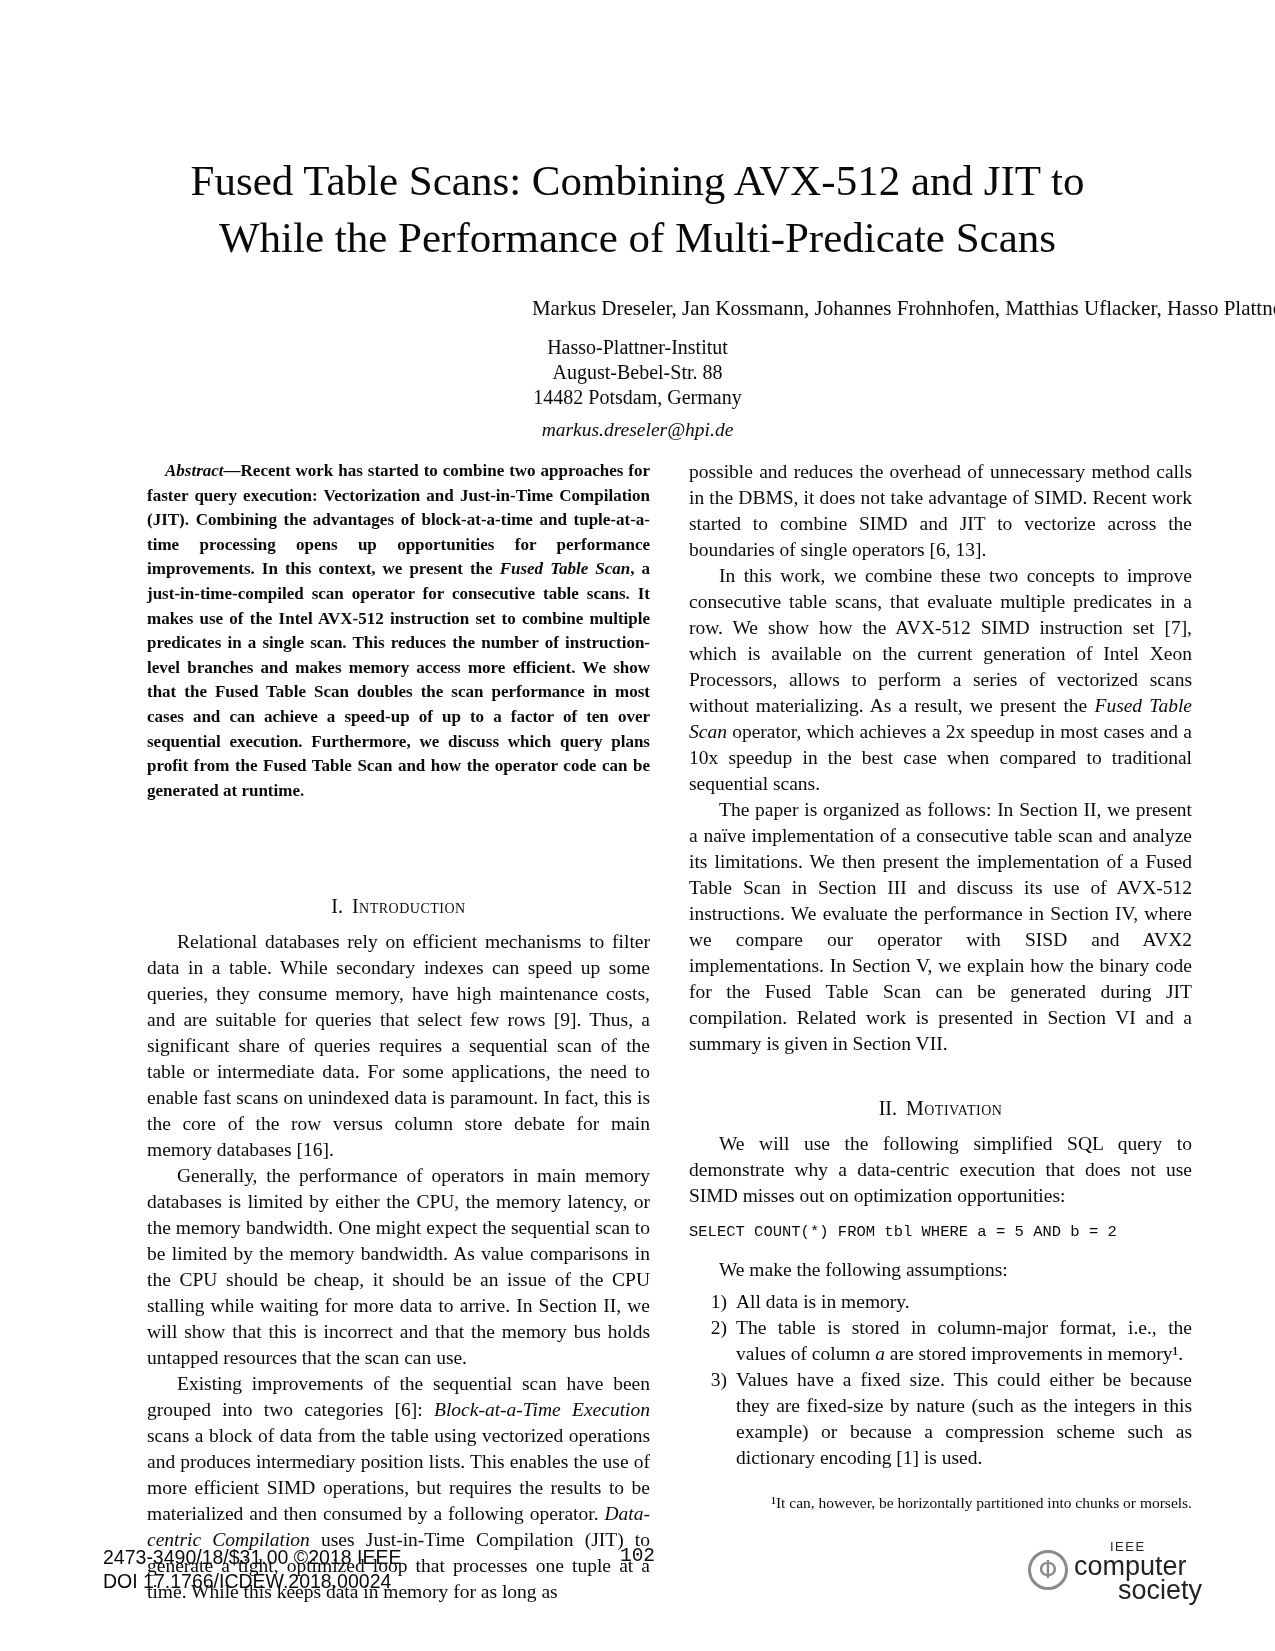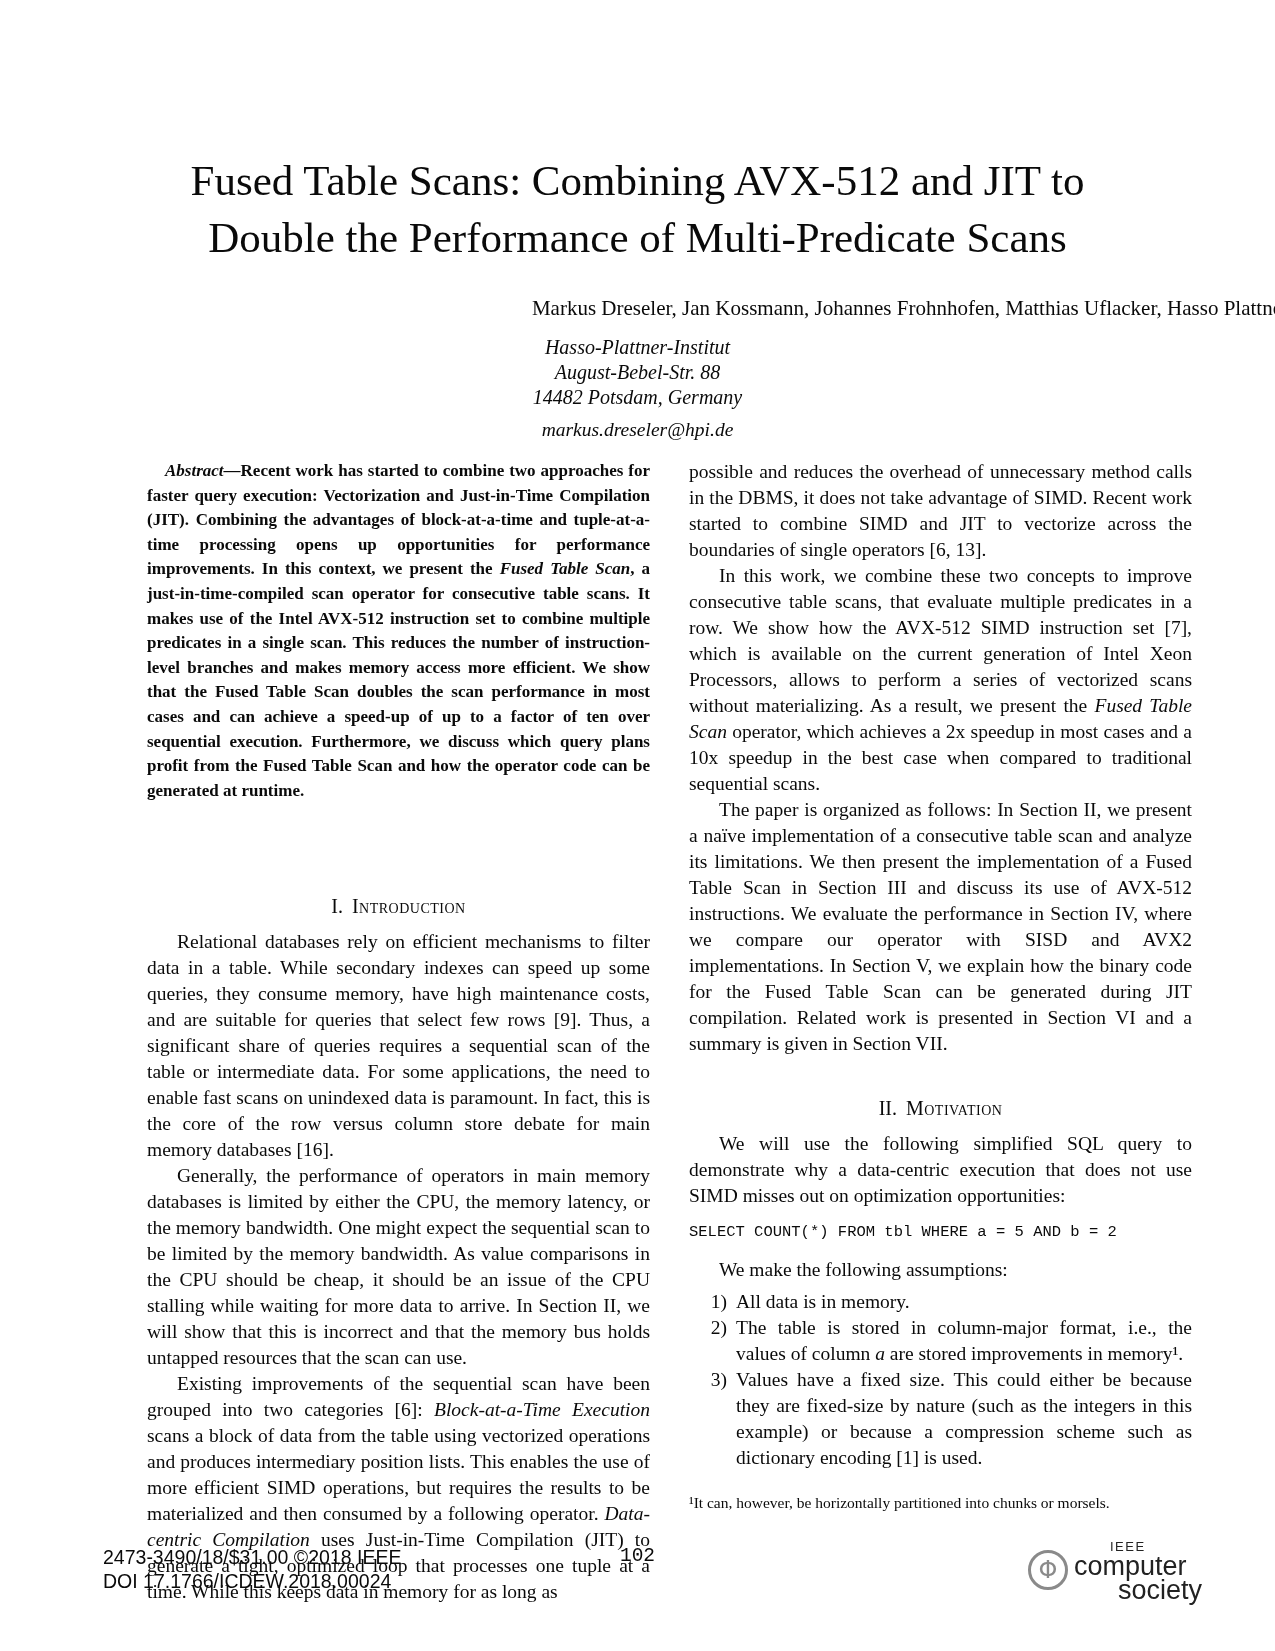--- a/index.html
+++ b/index.html
@@ -33,21 +33,20 @@
   .authors {
     position: absolute;
     top: 296px; left: 14px; width: 100%;
     text-align: right;
     font-size: 21px;
   }
   .affiliation {
     position: absolute;
     top: 335px; left: 0; width: 100%;
     text-align: center;
-    font-style: italic;
     font-size: 20px;
     line-height: 25px;
   }
   .email {
     position: absolute;
     top: 419px; left: 0; width: 100%;
     text-align: center;
     font-style: italic;
     font-size: 19.5px;
   }
@@ -97,21 +96,21 @@
   .assump-marker {
     width: 38px; min-width: 38px;
     text-align: right;
     margin-right: 9px;
   }
   .assump-text { flex: 1; text-align: justify; }
   .footnote {
     margin-top: 22px;
     font-size: 15.5px;
     line-height: 20px;
-    text-align: left;
+    text-align: right;
   }
   .footer-meta {
     position: absolute;
     left: 103px; top: 1545px;
     font-family: "Liberation Sans", sans-serif;
     font-size: 19.5px;
     line-height: 24px;
   }
   .footer-page {
     position: absolute;
@@ -148,21 +147,21 @@
   .cs-society  { font-size: 27px; line-height: 23px; margin-left: 44px; }
 </style>
 </head>
 <body>
 
 <div class="page">
 
 
   <h1 class="title">
     <span class="title-line">Fused Table Scans: Combining AVX-512 and JIT to</span>
-    <span class="title-line">Double the Performance of Multi-Predicate Scans</span>
+    <span class="title-line">While the Performance of Multi-Predicate Scans</span>
   </h1>
 
   <div class="authors">Markus Dreseler, Jan Kossmann, Johannes Frohnhofen, Matthias Uflacker, Hasso Plattner</div>
 
   <div class="affiliation">
     <div>Hasso-Plattner-Institut</div>
     <div>August-Bebel-Str. 88</div>
     <div>14482 Potsdam, Germany</div>
   </div>
 

